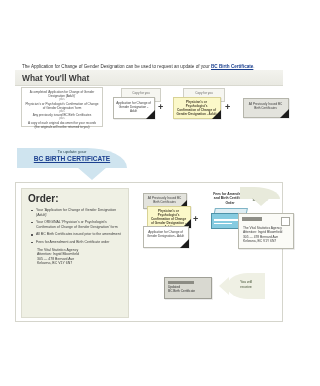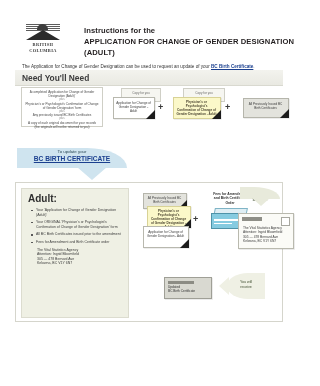--- a/index.html
+++ b/index.html
@@ -466,40 +466,25 @@
     font-size: 3.6px;
     line-height: 4.6px;
     color: #3d4a2e;
   }
 </style>
 </head>
 <body>
 
 <div class="page">
 
-  <div class="masthead">
-    <div class="logo">
-      <div class="logo-shield">
-        <div class="sky"></div>
-        <div class="sun"></div>
-        <div class="mtn"></div>
-      </div>
-      <div class="logo-text">BRITISH</div>
-      <div class="logo-text">COLUMBIA</div>
-    </div>
-    <div class="mast-titles">
-      <div class="mast-line1">Instructions for the</div>
-      <div class="mast-line2">APPLICATION FOR CHANGE OF GENDER DESIGNATION (ADULT)</div>
-    </div>
-  </div>
 
   <div class="intro"><span>The Application for Change of Gender Designation can be used to request an update of your </span><a href="#">BC Birth Certificate</a><span>.</span></div>
 
   <div class="band">
-    <div class="band-title">Need You'll Need</div>
+    <div class="band-title">What You'll What</div>
   </div>
 
   <div class="need-row">
 
     <div class="need-box need-box-1">
       <div class="needlist">
         <div>A completed 'Application for Change of Gender Designation (Adult)'</div>
         <div class="plus-sep">plus</div>
         <div>Physician's or Psychologist's Confirmation of Change of Gender Designation' form</div>
         <div class="plus-sep">plus</div>
@@ -544,21 +529,21 @@
       <div class="update-l1">To update your</div>
       <div class="update-l2">BC BIRTH CERTIFICATE</div>
     </div>
     <div class="update-stem"></div>
     <div class="update-arrow"></div>
   </div>
 
   <div class="panel">
 
     <div class="send-card">
-      <div class="send-head">Adult:</div>
+      <div class="send-head">Order:</div>
       <ul class="send-list">
         <li>Your 'Application for Change of Gender Designation (Adult)'</li>
         <li>Your ORIGINAL 'Physician's or Psychologist's Confirmation of Change of Gender Designation' form</li>
         <li>All BC Birth Certificates issued prior to the amendment</li>
         <li>Fees for Amendment and Birth Certificate order</li>
       </ul>
       <div class="to-addr">
         <div>The Vital Statistics Agency</div>
         <div>Attention: Ingrid Bloomfield</div>
         <div>305 — 478 Bernard Ave</div>

